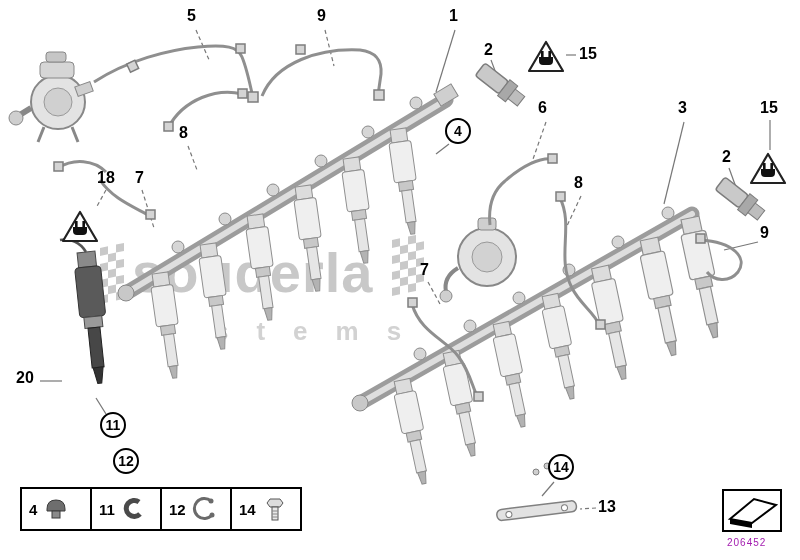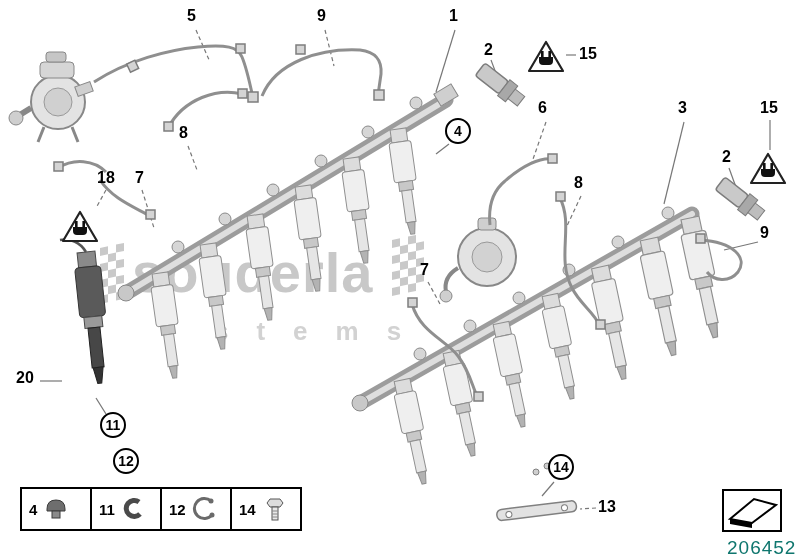--- a/index.html
+++ b/index.html
@@ -21,21 +21,21 @@
   
   .legend{position:absolute;left:20px;top:487px;width:282px;height:44px;border:2px solid #000;
     display:flex;z-index:2;background:#fff}
   .legend .cell{flex:1;border-right:2px solid #000;display:flex;align-items:center;
     gap:5px;padding-left:7px}
   .legend .cell:last-child{border-right:none}
   .legend .num{font-weight:bold;font-size:15px}
   
   .thumb{position:absolute;left:722px;top:489px;width:60px;height:43px;border:2px solid #000;
     background:#fff;z-index:2;display:flex;align-items:center;justify-content:center}
-  .dwg-no{position:absolute;left:727px;top:537px;z-index:2;font-size:19px;color:#0f766e;
+  .dwg-no{position:absolute;left:727px;top:537px;z-index:2;font-size:10px;color:#a21caf;
     letter-spacing:1px}
 </style>
 </head>
 <body>
 
 <div class="canvas">
 
   <div class="wm-text">souderla</div>
   <div class="wm-sub">stems</div>
   <svg class="bg" width="800" height="560" viewBox="0 0 800 560">

